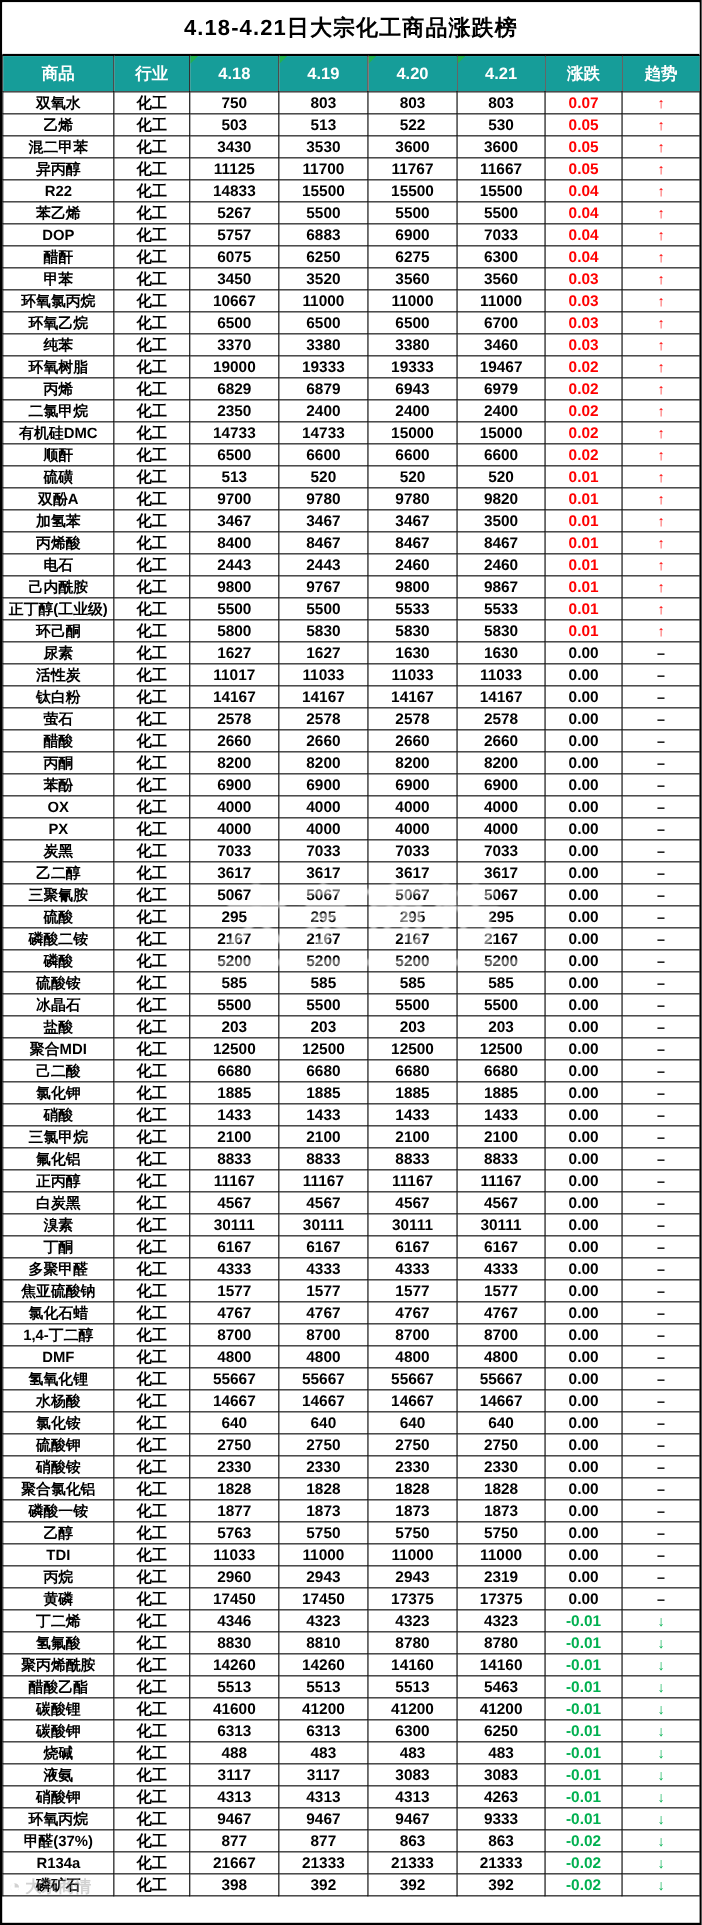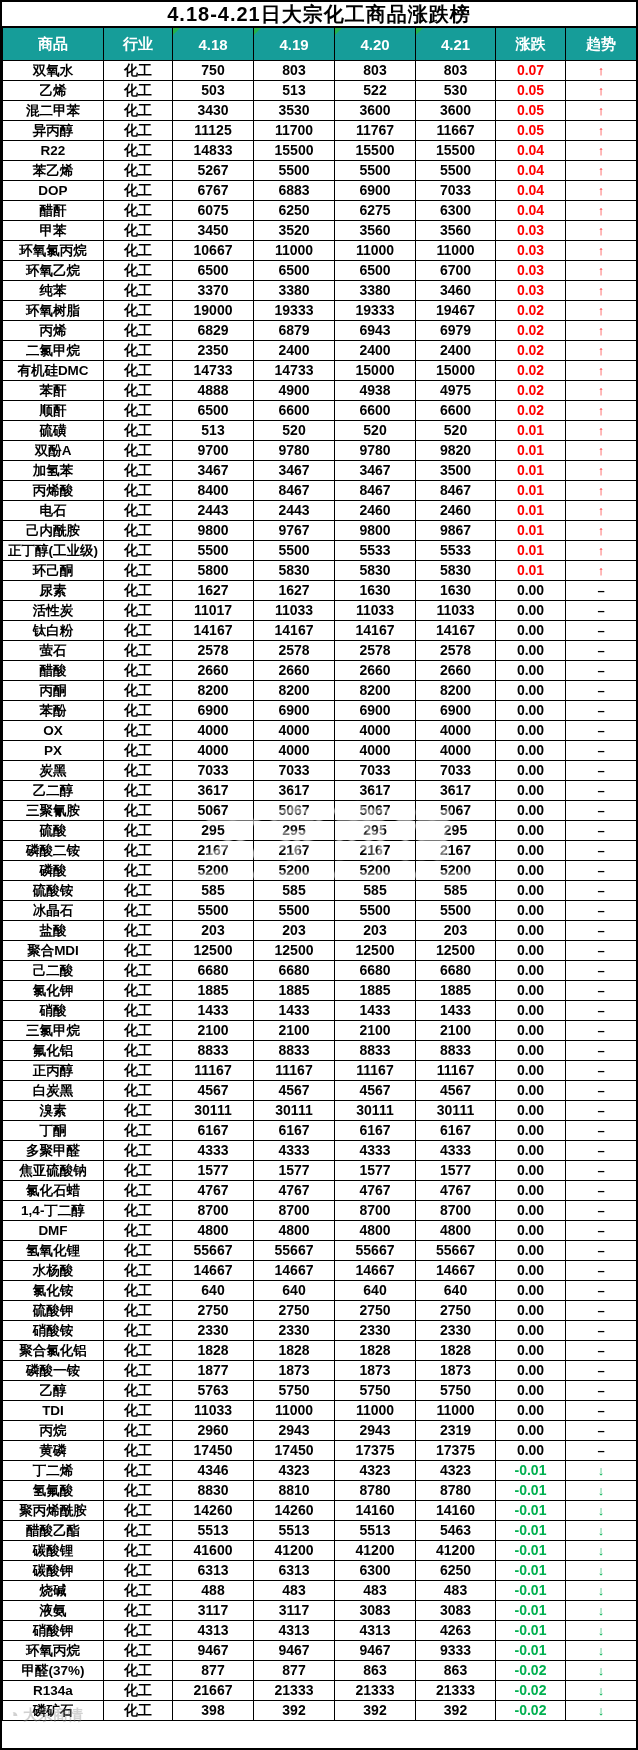--- a/index.html
+++ b/index.html
@@ -2,21 +2,21 @@
 <html style="--header-bg: #169D99; --header-text: #FFFFFF; --up: #FF0000; --down: #00B050; --flat: #000000; --flag: #23B14D;"><head>
 <meta charset="utf-8">
 <style>
   * { margin:0; padding:0; box-sizing:border-box; }
   body { background:#ffffff; font-family:"Liberation Sans","DejaVu Sans",sans-serif; }
   .page {
     position:relative; width:638px; height:1750px; margin:0 auto;
     background:#ffffff; border:2px solid #000; overflow:hidden;
   }
   .title {
-    height:25px; display:flex; align-items:center; justify-content:center;
+    height:48px; display:flex; align-items:center; justify-content:center;
     font-size:20px; font-weight:bold; color:#000; letter-spacing:1px;
     border-bottom:1px solid #000; background:#fff;
   }
   table { width:100%; border-collapse:collapse; table-layout:fixed; }
   col.c-name{width:101px;} col.c-ind{width:69px;}
   col.c-d1{width:81px;} col.c-d2{width:81px;} col.c-d3{width:81px;} col.c-d4{width:80px;}
   col.c-chg{width:70px;} col.c-trd{width:71px;}
   th, td { border:1px solid #000; text-align:center; overflow:hidden; white-space:nowrap; }
   th {
     background:var(--header-bg,#169d99); color:var(--header-text,#fff);
@@ -133,21 +133,21 @@
           <td>5267</td>
           <td>5500</td>
           <td>5500</td>
           <td>5500</td>
           <td class="chg pos">0.04</td>
           <td class="trd pos">↑</td>
         </tr>
         <tr>
           <td class="name">DOP</td>
           <td>化工</td>
-          <td>6767</td>
+          <td>5757</td>
           <td>6883</td>
           <td>6900</td>
           <td>7033</td>
           <td class="chg pos">0.04</td>
           <td class="trd pos">↑</td>
         </tr>
         <tr>
           <td class="name">醋酐</td>
           <td>化工</td>
           <td>6075</td>
@@ -227,30 +227,20 @@
           <td class="chg pos">0.02</td>
           <td class="trd pos">↑</td>
         </tr>
         <tr>
           <td class="name">有机硅DMC</td>
           <td>化工</td>
           <td>14733</td>
           <td>14733</td>
           <td>15000</td>
           <td>15000</td>
-          <td class="chg pos">0.02</td>
-          <td class="trd pos">↑</td>
-        </tr>
-        <tr>
-          <td class="name">苯酐</td>
-          <td>化工</td>
-          <td>4888</td>
-          <td>4900</td>
-          <td>4938</td>
-          <td>4975</td>
           <td class="chg pos">0.02</td>
           <td class="trd pos">↑</td>
         </tr>
         <tr>
           <td class="name">顺酐</td>
           <td>化工</td>
           <td>6500</td>
           <td>6600</td>
           <td>6600</td>
           <td>6600</td>

